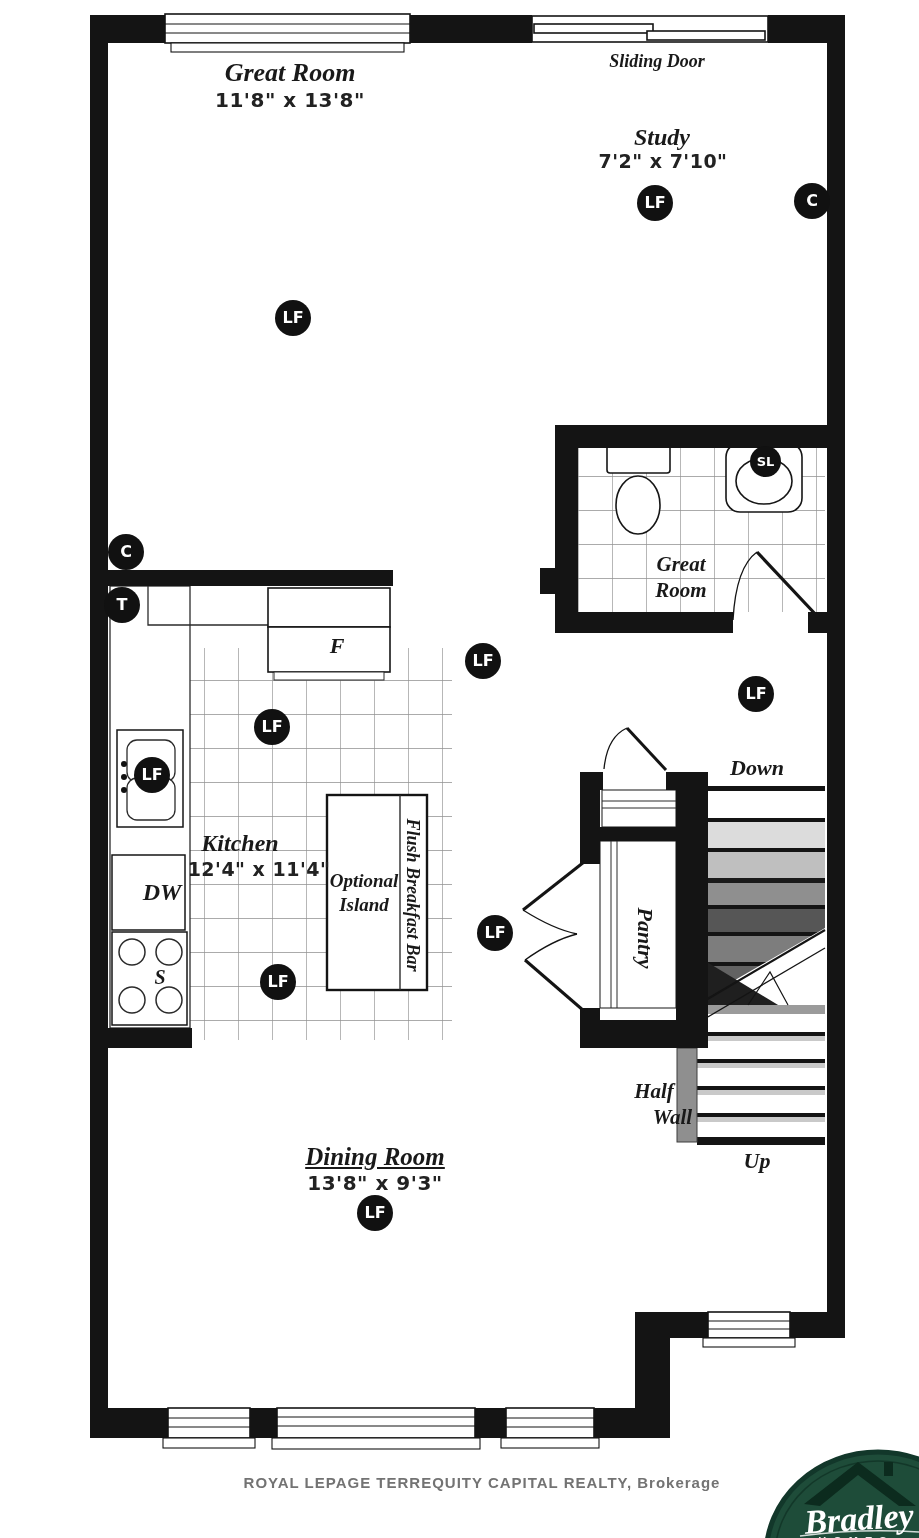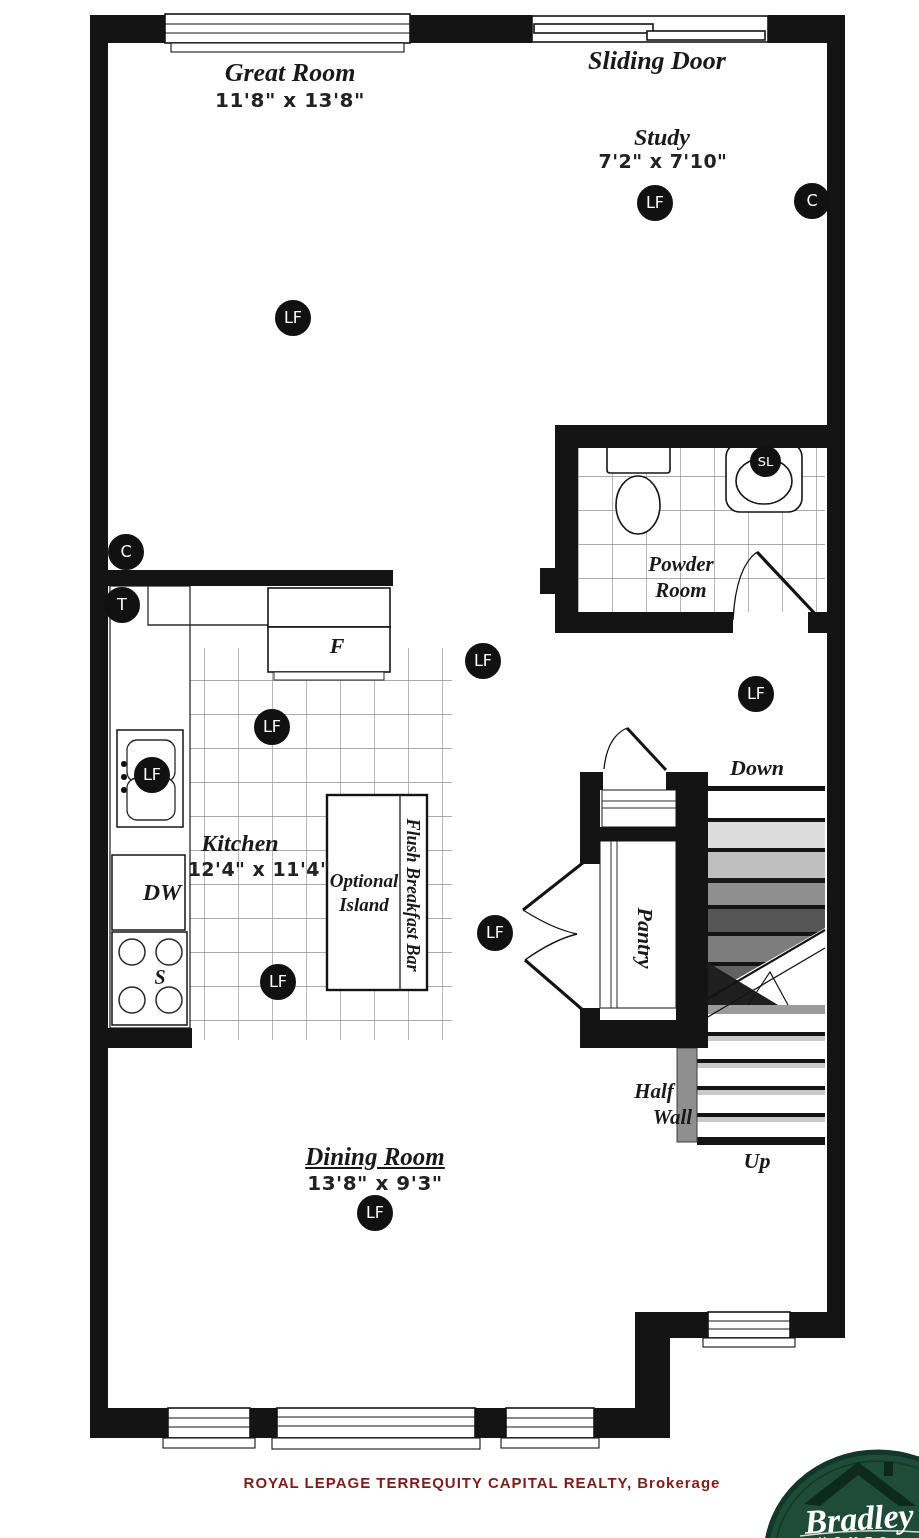--- a/index.html
+++ b/index.html
@@ -6,24 +6,24 @@
   .plan{position:relative;width:919px;height:1538px;background:#ffffff;overflow:hidden;
         font-family:"Liberation Serif",serif;}
   .plan svg{position:absolute;left:0;top:0;}
   .lbl{position:absolute;transform:translate(-50%,-50%);white-space:nowrap;color:#191919;z-index:5;}
   .rname{font-family:"Liberation Serif",serif;font-style:italic;font-weight:600;font-size:25px;}
   .dims{font-family:"DejaVu Sans",sans-serif;font-weight:700;font-size:20px;letter-spacing:.5px;color:#222;}
   .vert{transform:translate(-50%,-50%) rotate(90deg);}
   .two{text-align:center;line-height:1.25;white-space:nowrap;}
   .marker{position:absolute;width:36px;height:36px;margin:-18px 0 0 -18px;border-radius:50%;
           background:#111;color:#fff;text-align:center;z-index:9;
-          font-family:"DejaVu Sans",sans-serif;font-weight:normal;font-size:16px;line-height:36px;}
+          font-family:"DejaVu Sans",sans-serif;font-weight:bold;font-size:16px;line-height:36px;}
   .marker.small{width:31px;height:31px;margin:-15px 8px 0 -15px;font-size:13px;line-height:31px;}
   .watermark{font-family:"Liberation Sans",sans-serif;font-weight:700;font-size:15px;
-             color:#7f1d1d;letter-spacing:1px;}
+             color:#737373;letter-spacing:1px;}
   .brand{font-family:"Liberation Serif",serif;font-style:italic;font-weight:700;font-size:34px;
          color:#fff;z-index:12;}
   .brandsub{font-family:"Liberation Sans",sans-serif;font-weight:700;font-size:11px;color:#efefef;
             letter-spacing:7px;z-index:12;}
 </style>
 </head>
 <body>
 
 <div class="plan">
 
@@ -199,27 +199,27 @@
     <ellipse cx="878" cy="1556" rx="103" ry="95" fill="none" stroke="#0e2f22" stroke-width="1.5" opacity="0.7"></ellipse>
     <path d="M804 1504 L858 1462 L916 1506 L899 1506 L858 1475 L820 1506 Z" fill="#0c2b1e"></path>
     <rect x="884" y="1462" width="9" height="14" fill="#0c2b1e"></rect>
     <path d="M800 1536 Q860 1528 920 1532" stroke="#ffffff" stroke-width="1.5" fill="none" opacity="0.8"></path>
   </g>
 </svg>
 
   <div class="lbl rname" style="left:290px;top:73px;font-size:26px;text-align:right;">Great Room</div>
   <div class="lbl dims" style="left:290px;top:100px;">11'8" x 13'8"</div>
 
-  <div class="lbl rname" style="left:657px;top:61px;font-size:26px;">Sliding Door</div>
+  <div class="lbl rname" style="left:657px;top:61px;font-size:18px;">Sliding Door</div>
 
   <div class="lbl rname" style="left:662px;top:137px;font-size:24px;">Study</div>
   <div class="lbl dims" style="left:663px;top:161px;font-size:19px;">7'2" x 7'10"</div>
 
   <div class="lbl rname two" style="left:681px;top:577px;font-size:21px;">
-    <span style="display:block;">Powder</span>
+    <span style="display:block;">Great</span>
     <span style="display:block;">Room</span>
   </div>
 
   <div class="lbl rname" style="left:337px;top:646px;font-size:22px;">F</div>
 
   <div class="lbl rname" style="left:240px;top:843px;font-size:24px;">Kitchen</div>
   <div class="lbl dims" style="left:259px;top:869px;font-size:19px;">12'4" x 11'4"</div>
 
   <div class="lbl rname" style="left:162px;top:892px;font-size:24px;">DW</div>
   <div class="lbl rname" style="left:160px;top:977px;font-size:20px;">S</div>

